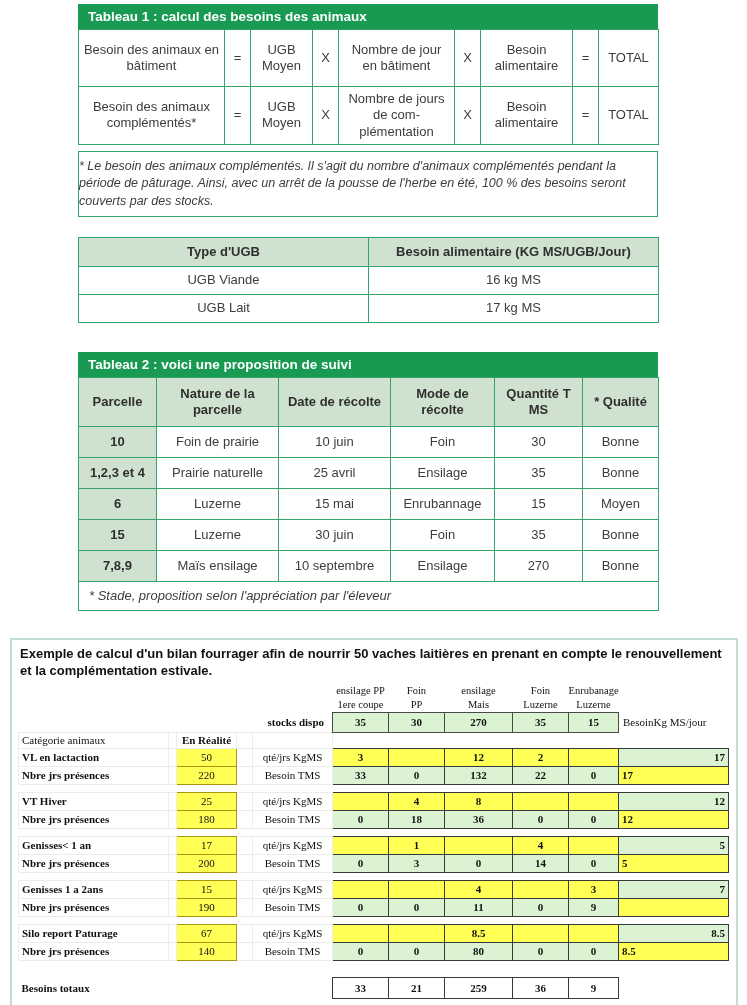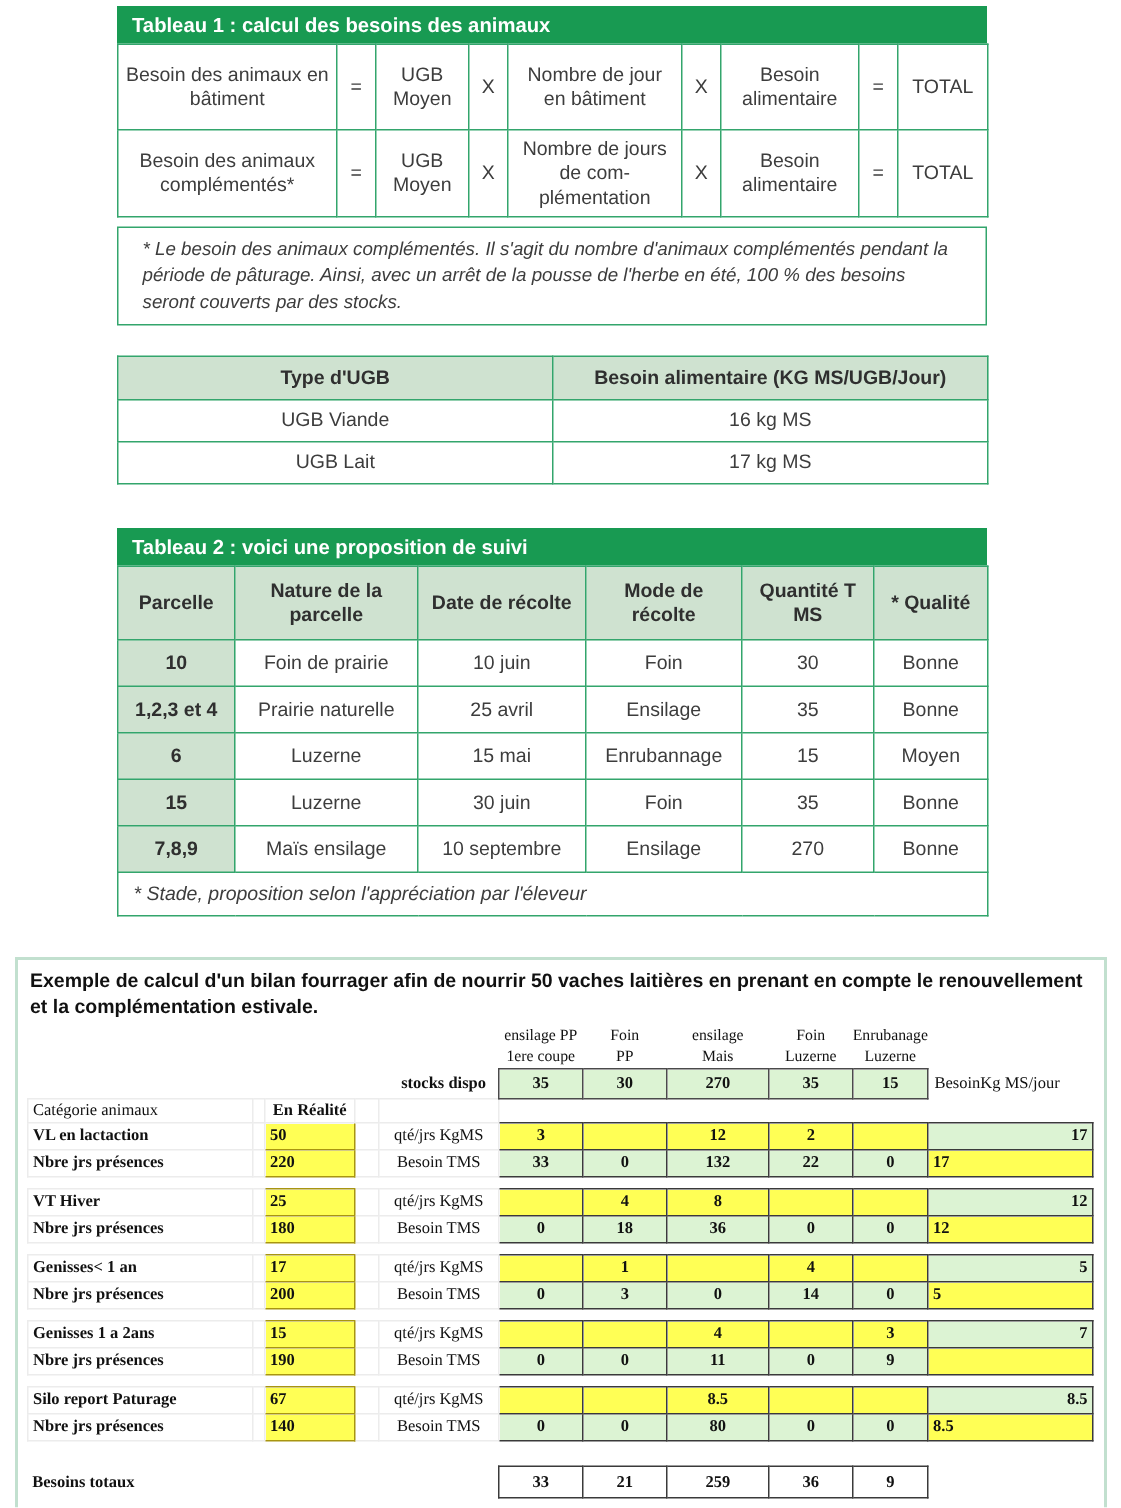--- a/index.html
+++ b/index.html
@@ -6,21 +6,21 @@
   .page{position:relative;width:747px;height:1005px;background:#fff;overflow:hidden;
         font-family:"Liberation Sans",sans-serif;}
   .sec{position:absolute;}
 
   
   .tbar{background:#189a52;color:#fff;font-weight:bold;font-size:13.5px;padding:5px 10px;}
   table.green{border-collapse:collapse;width:100%;table-layout:fixed;}
   table.green td{border:1.6px solid #33a56c;text-align:center;color:#3d3d3d;font-size:13px;
                  background:#fff;padding:4px 4px;vertical-align:middle;line-height:1.25;}
   table.green td.hdr{background:#cfe2d0;font-weight:bold;color:#2f2f2f;}
-  .fnote{border:1.6px solid #33a56c;margin-top:6px;padding:6px 16px;font-style:italic;
+  .fnote{border:1.6px solid #33a56c;margin-top:6px;padding:6px 0;font-style:italic;
          font-size:12.5px;color:#3d3d3d;line-height:1.4;background:#fff;}
   td.t2foot{font-style:italic;text-align:left !important;padding:6px 10px !important;}
   .op{font-size:13px;}
 
   
   .bilan{position:absolute;left:10px;top:638px;width:724px;border:2px solid #c2e0cf;
          background:#fff;padding-bottom:8px;}
   .btitle{font-weight:bold;font-size:13px;color:#111;padding:6px 8px 2px 8px;line-height:1.3;
           font-family:"Liberation Sans",sans-serif;}
   table.bt{border-collapse:collapse;table-layout:fixed;width:710px;margin:2px 0 0 6px;
@@ -30,21 +30,21 @@
   tr.hrow td{height:14px;text-align:center;font-size:10.5px;padding:0;}
   tr.stockrow td{height:19px;}
   .stocklabel{color:#e62f22;font-weight:bold;text-align:right;font-size:12px;padding-right:8px !important;}
   .stockcell{background:#dcf3d3;border:1px solid #4a4a4a;color:#e62f22;font-weight:bold;text-align:center;}
   .unit{font-size:10.5px;padding-left:4px !important;}
   tr.cathrow td{height:15px;}
   .cathdr{font-size:10.5px;}
   .realhdr{font-weight:bold;text-align:center;font-size:11px;}
   .g{border:1px solid #ececec;}
   .name{font-weight:bold;font-size:11.5px;}
-  .count{background:#ffff55;border:1.5px solid #a89510;font-weight:bold;}
+  .count{background:#ffff55;border:1.5px solid #a89510;font-weight:normal;text-align:center;}
   .tlabel{font-size:10px;text-align:center;color:#222;}
   .y{background:#ffff55;border:1px solid #3a3a3a;font-weight:bold;text-align:center;}
   .gcell{background:#dcf3d3;border:1px solid #3a3a3a;font-weight:bold;text-align:center;}
   .rg{background:#dcf3d3;border:1px solid #3a3a3a;font-weight:bold;text-align:right;}
   .ry{background:#ffff55;border:1px solid #3a3a3a;font-weight:bold;text-align:left;}
   tr.spacer td{height:7px;border:none;}
   tr.gaprow td{height:9px;}
   tr.totrow td{height:20px;}
   .redlbl{color:#e62f22;font-weight:bold;text-align:left;font-size:12.5px;}
   .tot{border:1px solid #3a3a3a;color:#e62f22;font-weight:bold;text-align:center;background:#fff;}

